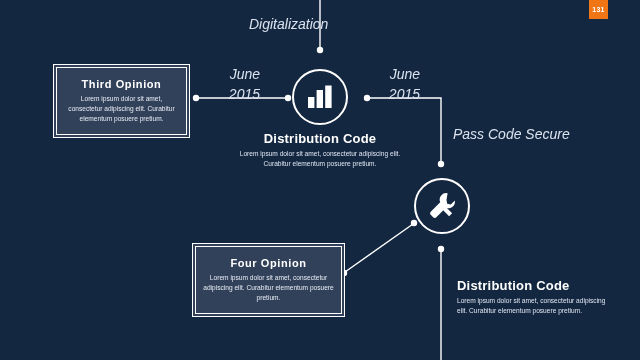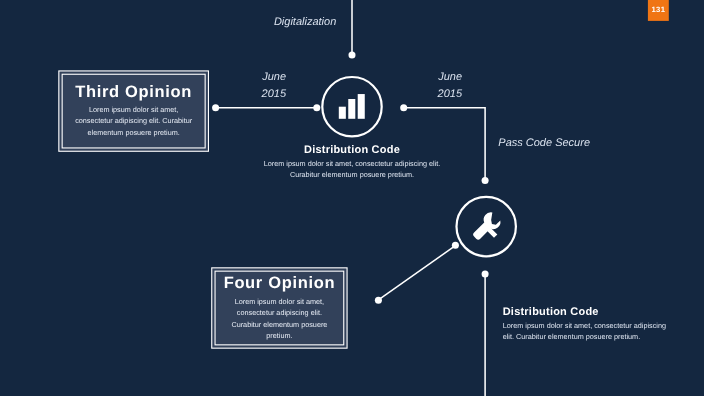--- a/index.html
+++ b/index.html
@@ -45,21 +45,21 @@
     border: 1px solid #ffffff;
     display: flex;
     flex-direction: column;
     align-items: center;
     justify-content: center;
     padding: 4px 6px;
   }
   .box-title {
     color: #ffffff;
     font-weight: bold;
-    font-size: 15px;
+    font-size: 11px;
     letter-spacing: 0.6px;
     margin-bottom: 4px;
     text-align: center;
     white-space: nowrap;
   }
   .box-body {
     color: #e7ecf5;
     font-size: 6.6px;
     line-height: 1.55;
     text-align: center;
@@ -80,35 +80,35 @@
   .node-circle svg { display: block; }
   
   .node-caption {
     position: absolute;
     text-align: center;
   }
   .node-caption.left-align { text-align: left; }
   .caption-title {
     color: #ffffff;
     font-weight: bold;
-    font-size: 10px;
+    font-size: 13px;
     letter-spacing: 0.2px;
     margin-bottom: 3px;
   }
   .caption-body {
     color: #dfe6f1;
     font-size: 6.6px;
     line-height: 1.55;
   }
   
   .ital-label {
     position: absolute;
     color: #dbe3ef;
     font-style: italic;
-    font-size: 10px;
+    font-size: 14px;
     line-height: 1.45;
     white-space: pre-line;
   }
   .ital-label.center { text-align: right; }
   
   #page-badge {
     position: absolute;
     right: 32px;
     top: 0;
     width: 19px;
@@ -149,21 +149,21 @@
     <circle cx="441" cy="249" r="3.2" fill="#ffffff"></circle>
   </svg>
 
   <div class="info-box" style="left:53px; top:64px; width:137px; height:74px;">
     <div class="info-box-inner">
       <div class="box-title">Third  Opinion</div>
       <div class="box-body">Lorem ipsum dolor sit amet, consectetur adipiscing elit. Curabitur elementum posuere pretium.</div>
     </div>
   </div>
 
-  <div class="info-box" style="left:192px; top:243px; width:124px; height:74px;">
+  <div class="info-box" style="left:192px; top:243px; width:153px; height:74px;">
     <div class="info-box-inner">
       <div class="box-title">Four  Opinion</div>
       <div class="box-body">Lorem ipsum dolor sit amet, consectetur adipiscing elit. Curabitur elementum posuere pretium.</div>
     </div>
   </div>
 
   <div class="node-circle" style="left:292px; top:69px;">
     <span>
       <svg width="26" height="24" viewBox="0 0 26 24">
         <rect x="1" y="12" width="6.4" height="11" fill="#ffffff"></rect>

